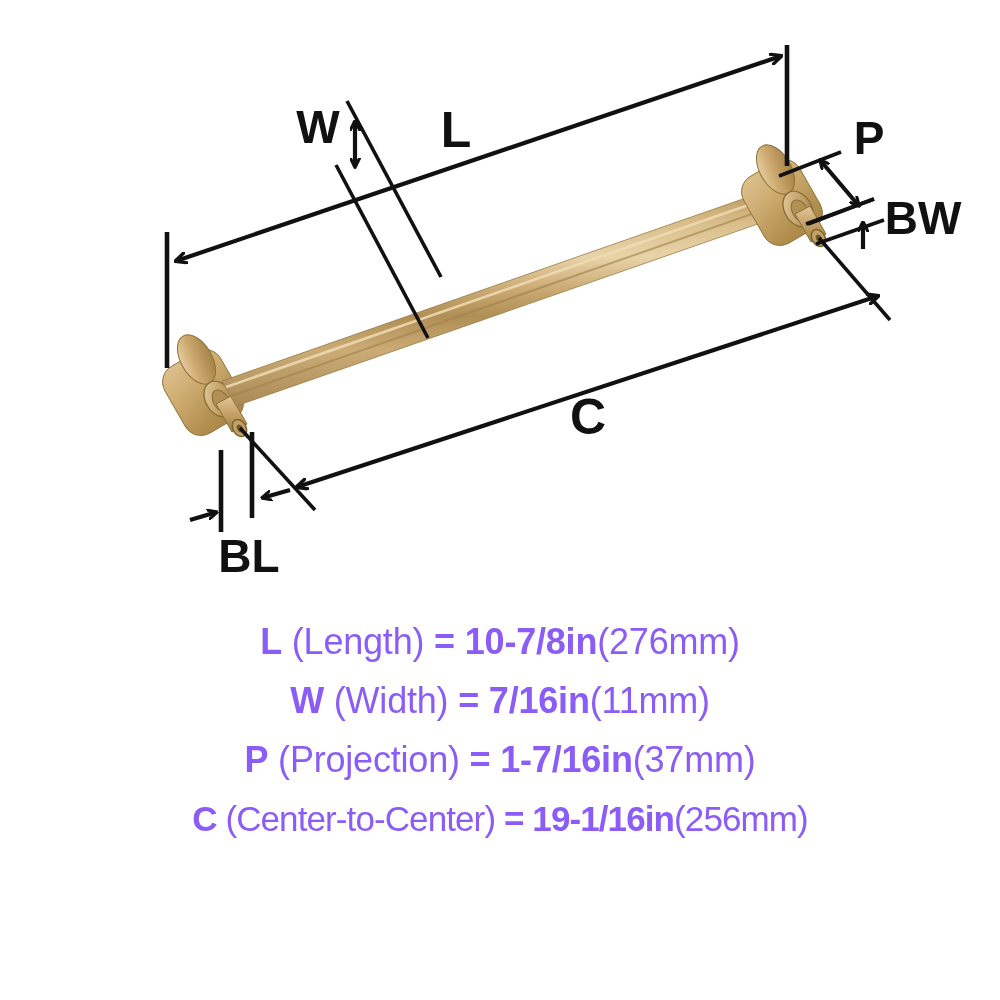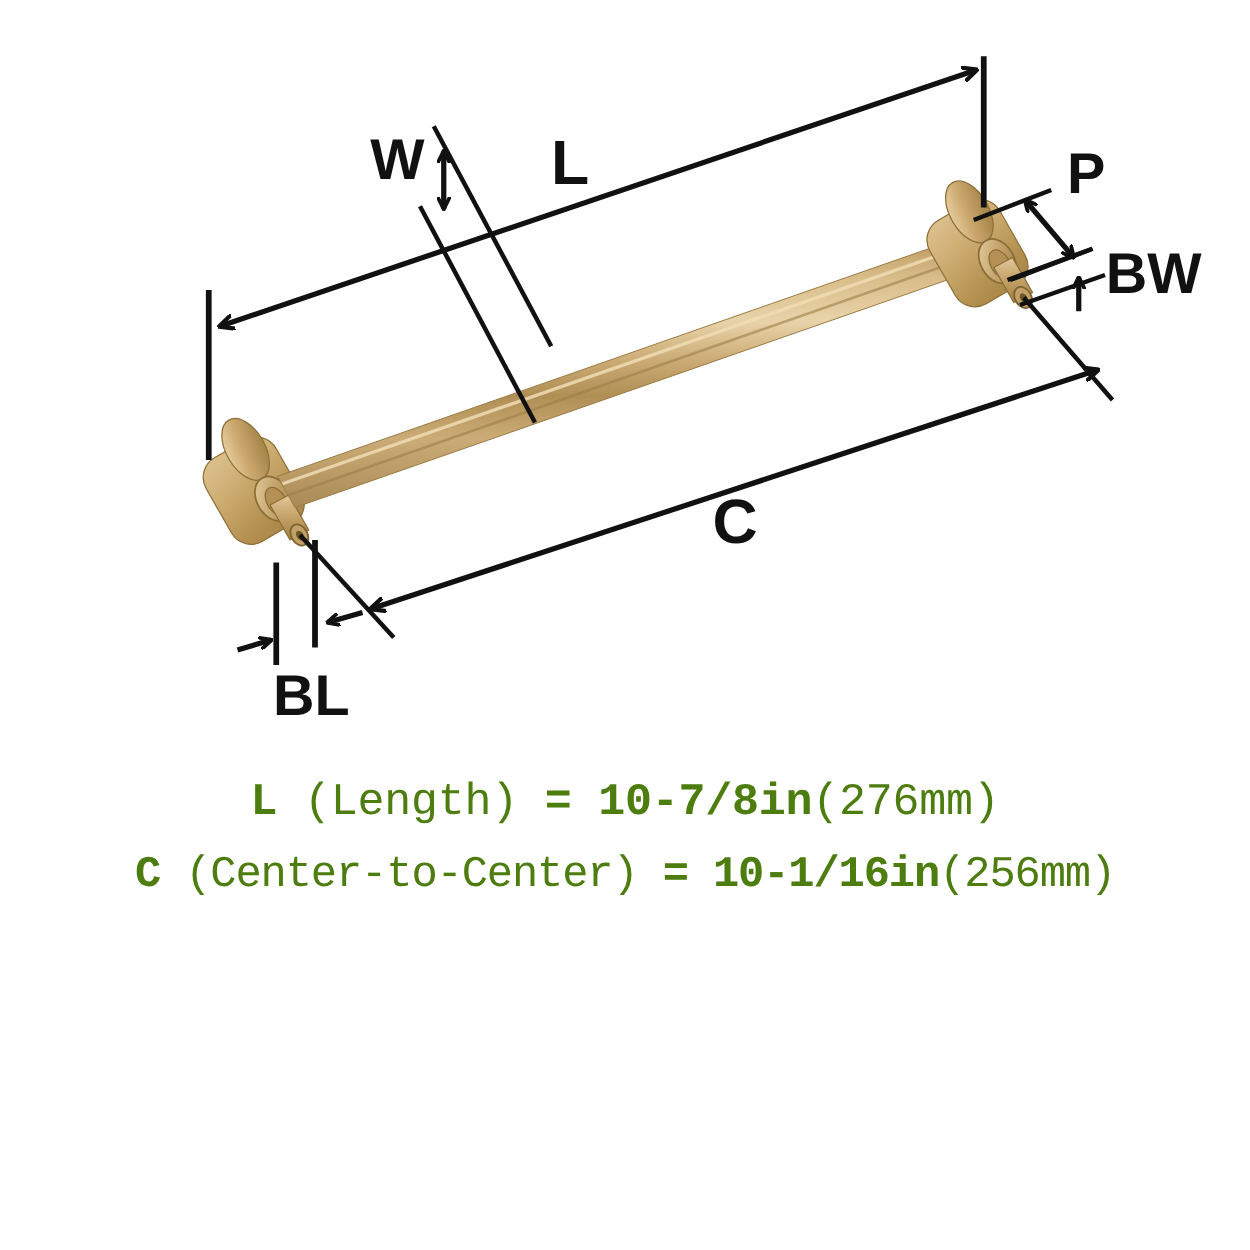--- a/index.html
+++ b/index.html
@@ -76,23 +76,22 @@
     align-items: center;
     padding-top: 6px;
     box-sizing: border-box;
   }
   .spec-row {
     width: 100%;
     text-align: center;
     font-size: 36px;
     line-height: 59px;
     white-space: nowrap;
-    color: #4d7c0f;
+    color: #8b5cf6;
     letter-spacing: -0.2px;
-    font-family: Liberation Mono, monospace;
   }
   .spec-row.compact {
     font-size: 35px;
     letter-spacing: -0.9px;
   }
   .sp-code {
     font-weight: bold;
   }
   .sp-name {
     font-weight: normal;
@@ -254,25 +253,37 @@
 
   <div id="spec-list">
 
     <div class="spec-row">
       <span class="sp-code">L</span>
       <span class="sp-name">(Length)</span>
       <span class="sp-imperial">=</span>
       <span class="sp-imperial">10-7/8in</span><span class="sp-metric">(276mm)</span>
     </div>
 
-
+    <div class="spec-row">
+      <span class="sp-code">W</span>
+      <span class="sp-name">(Width)</span>
+      <span class="sp-imperial">=</span>
+      <span class="sp-imperial">7/16in</span><span class="sp-metric">(11mm)</span>
+    </div>
+
+    <div class="spec-row">
+      <span class="sp-code">P</span>
+      <span class="sp-name">(Projection)</span>
+      <span class="sp-imperial">=</span>
+      <span class="sp-imperial">1-7/16in</span><span class="sp-metric">(37mm)</span>
+    </div>
 
     <div class="spec-row compact">
       <span class="sp-code">C</span>
       <span class="sp-name">(Center-to-Center)</span>
       <span class="sp-imperial">=</span>
-      <span class="sp-imperial">10-1/16in</span><span class="sp-metric">(256mm)</span>
+      <span class="sp-imperial">19-1/16in</span><span class="sp-metric">(256mm)</span>
     </div>
 
 
 
   </div>
 </div>
 
 </body></html>

